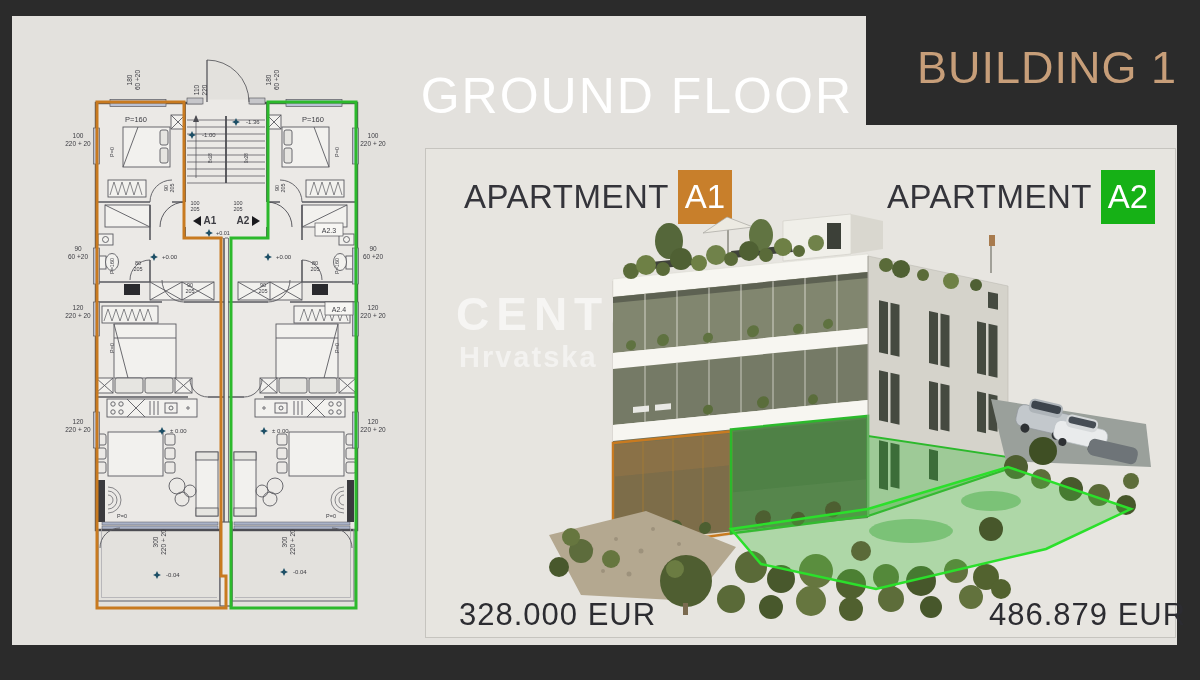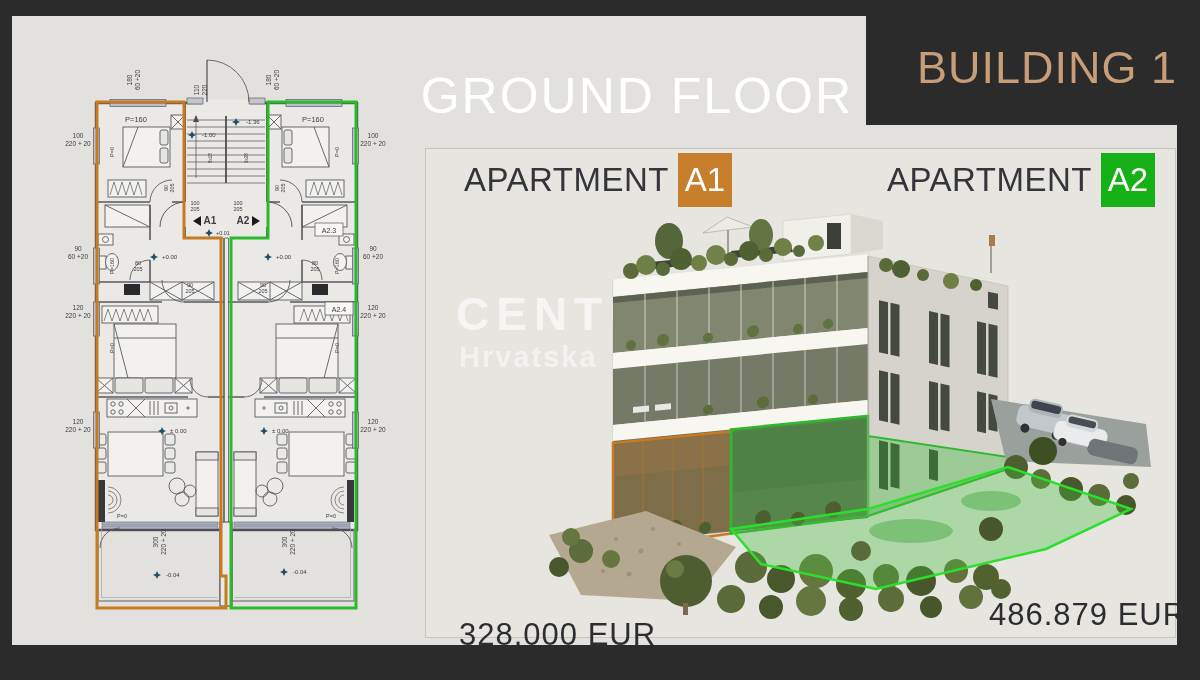--- a/index.html
+++ b/index.html
@@ -6,32 +6,32 @@
   .stage{position:relative;width:1200px;height:680px;background:var(--frame,#2b2b2b);
          overflow:hidden;font-family:"Liberation Sans",sans-serif;}
   .content{position:absolute;left:12px;top:16px;width:1165px;height:629px;background:var(--content,#e3e1dd);}
   .building-box{position:absolute;left:866px;top:0;width:311px;height:125px;background:var(--frame,#2b2b2b);}
   .title-ground{position:absolute;top:38px;left:0;width:853px;text-align:right;font-size:50px;
                 font-weight:400;letter-spacing:2px;color:var(--title,#fff);white-space:nowrap;margin-top:29px;}
   .title-building{position:absolute;top:42px;left:866px;width:311px;text-align:right;font-size:45px;
                   font-weight:400;letter-spacing:1px;color:var(--building-title,#c79e79);white-space:nowrap;}
   .card{position:absolute;left:425px;top:148px;width:751px;height:490px;background:var(--card,#e7e5e0);
         border:1px solid var(--card-border,#c6c4bf);box-sizing:border-box;}
-  .apt{position:absolute;display:flex;align-items:center;height:56px;top:3px;}
+  .apt{position:absolute;display:flex;align-items:center;height:56px;top:20px;}
   .apt1{left:38px;} .apt2{left:461px;}
   .apt-label{font-size:33px;letter-spacing:.5px;color:var(--text-dark,#34343a);white-space:nowrap;}
   .badge{width:54px;height:54px;margin-left:9px;display:flex;align-items:center;justify-content:center;
          font-size:33px;color:#fff;}
   .badge-orange{background:var(--badge-orange,#c87f2b);}
   .badge-green{background:var(--badge-green,#16b116);}
   .watermark{position:absolute;left:30px;top:140px;line-height:1.1;pointer-events:none;}
   .wm1{font-size:46px;font-weight:bold;letter-spacing:7px;color:rgba(255,255,255,.62);}
   .wm2{font-size:29px;font-weight:bold;letter-spacing:2px;color:rgba(255,255,255,.5);margin-top:2px;padding-left:3px;}
   .price{position:absolute;top:448px;font-size:31px;letter-spacing:1px;color:#2c2c31;white-space:nowrap;}
-  .price1{left:33px;margin-top:20px;} .price2{left:563px;}
+  .price1{left:33px;} .price2{left:563px;}
   .plan-svg{position:absolute;left:50px;top:52px;}
   .render-svg{position:absolute;left:5px;top:50px;}
   svg text{font-family:"Liberation Sans",sans-serif;}
 </style>
 </head>
 <body>
 
 <div class="stage">
 
   <div class="content"></div>

